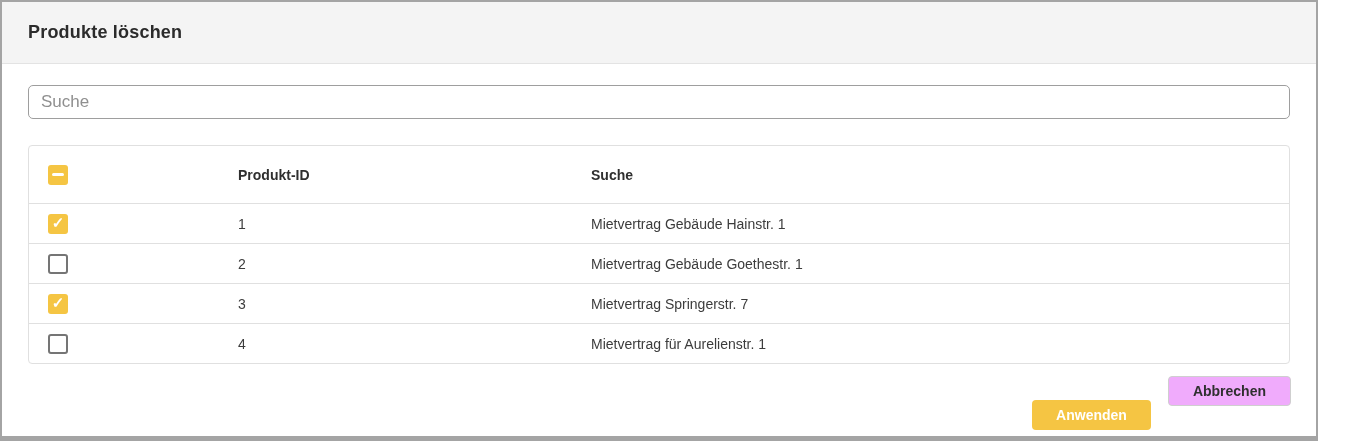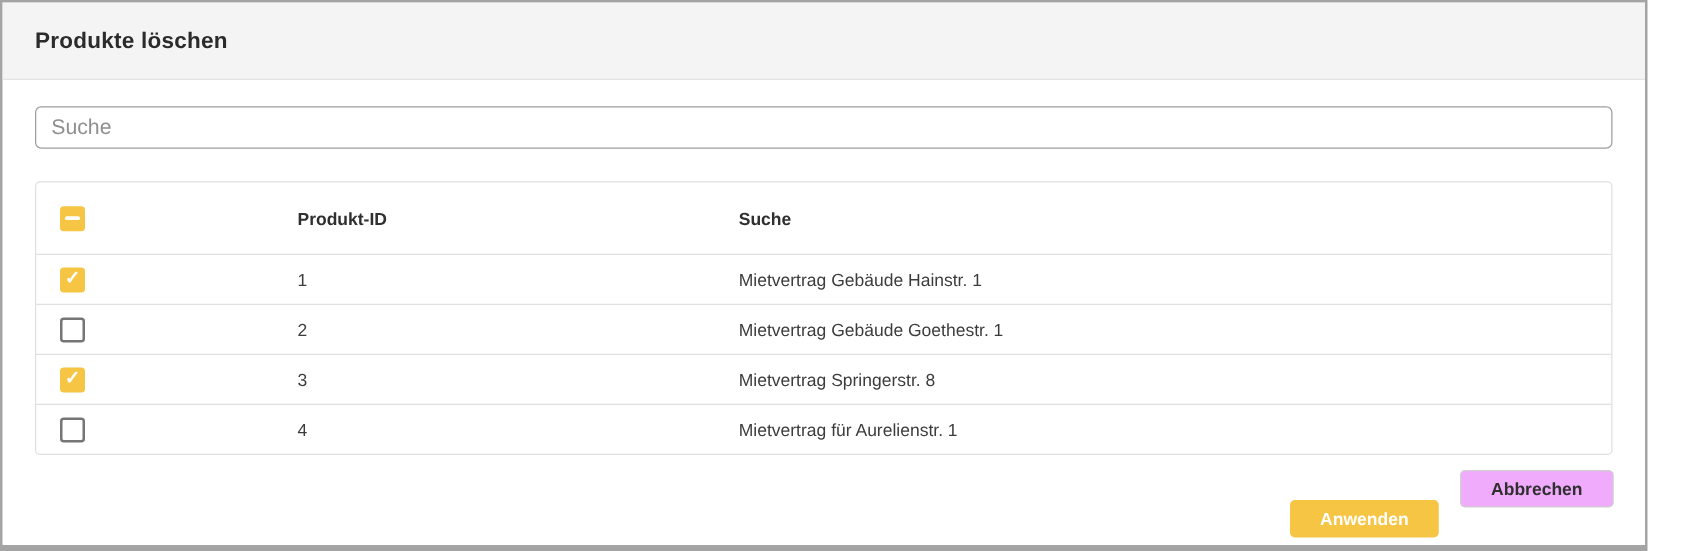--- a/index.html
+++ b/index.html
@@ -172,21 +172,21 @@
   </div>
 
   <div class="table-row">
     <div class="cell-checkbox">
       <div class="checkbox checked">
 
         <span class="check">✓</span>
       </div>
     </div>
     <div class="cell-id">3</div>
-    <div class="cell-name">Mietvertrag Springerstr. 8</div>
+    <div class="cell-name">Mietvertrag Springerstr. 7</div>
   </div>
 
   <div class="table-row">
     <div class="cell-checkbox">
       <div class="checkbox">
         
         
       </div>
     </div>
     <div class="cell-id">4</div>

